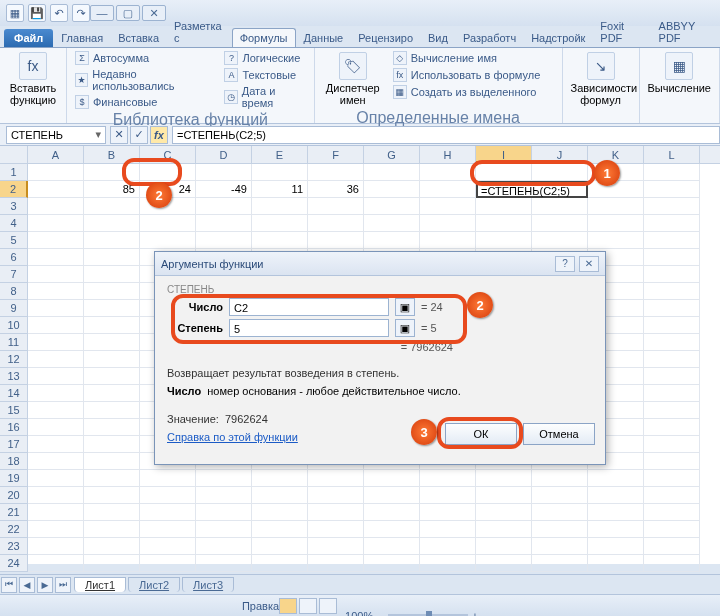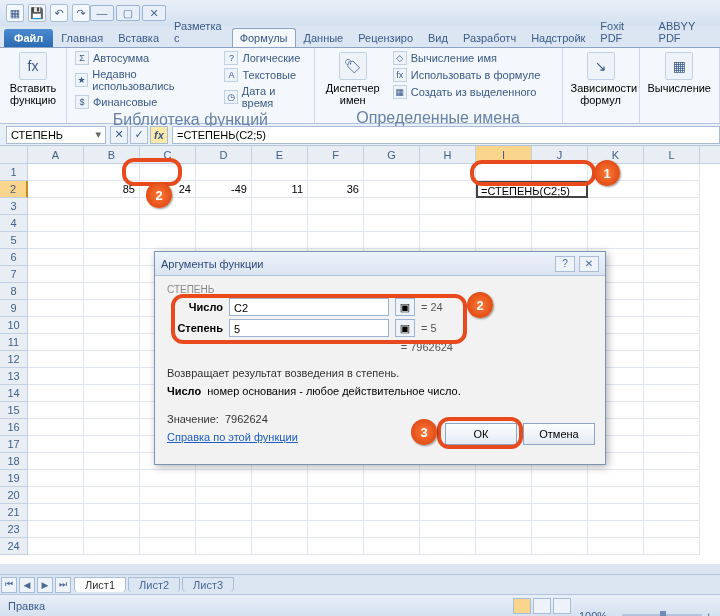--- a/index.html
+++ b/index.html
@@ -71,25 +71,25 @@
 .dlg-desc2 { margin-top: 6px; }
 .dlg-desc2 .b { font-weight: bold; }
 .dlg-val { margin-top: 16px; color: #333; }
 .dlg-link { color: #1b5bc6; text-decoration: underline; margin-top: 6px; display: inline-block; }
 .dlg-btns { position: absolute; right: 10px; bottom: 6px; display: flex; gap: 6px; }
 .dlg-btn { width: 72px; height: 22px; border: 1px solid #8ba4c6; background: linear-gradient(#fdfefe,#e3ebf5); text-align: center; line-height: 20px; }
 
 
 .sheettabs { position: absolute; bottom: 22px; left: 0; right: 0; height: 20px; background: #dce6f2; display: flex; align-items: center; border-top: 1px solid #b3c4dc; }
 .nav-arrow { width: 16px; height: 16px; border: 1px solid #a9bcd6; background: #eef3fa; margin: 0 1px; display: flex; align-items: center; justify-content: center; color: #4a6a94; font-size: 9px; }
-.sheet-tab { background: #fff; border: 1px solid #a9bcd6; border-bottom: none; padding: 1px 10px; margin-left: 2px; color: #333; border-radius: 0 0 4px 4px; }
+.sheet-tab { background: #fff; border: 1px solid #a9bcd6; border-bottom: none; padding: 1px 10px; margin-left: 2px; color: #333; border-radius: 0 0 4px 4px; text-decoration: underline; }
 .sheet-tab.inactive { background: #dce6f2; color: #4a6a94; }
 
 
-.status { position: absolute; bottom: 0; left: 0; right: 0; height: 22px; background: linear-gradient(#e8eff8,#d5e1f0); border-top: 1px solid #b3c4dc; display: flex; align-items: center; justify-content: space-between; padding: 0 8px; color: #3a5a88; }
+.status { position: absolute; bottom: 0; left: 0; right: 0; height: 22px; background: linear-gradient(#e8eff8,#d5e1f0); border-top: 1px solid #b3c4dc; display: flex; align-items: center; justify-content: center; padding: 0 8px; color: #3a5a88; }
 .zoom { display: flex; align-items: center; gap: 4px; margin-top: 21px; }
 .slider { width: 80px; height: 4px; background: #b3c4dc; position: relative; }
 .slider .thumb { position: absolute; left: 38px; top: -3px; width: 6px; height: 10px; background: #6e8cb5; }
 .viewbtns { display: flex; gap: 2px; }
 .vb { width: 18px; height: 16px; border: 1px solid #a9bcd6; background: #eef3fa; }
 .vb.active { background: #f8d58b; }
 </style>
 </head>
 <body>
 
@@ -539,20 +539,35 @@
         <div class="cell"></div>
         <div class="cell"></div>
         <div class="cell"></div>
         <div class="cell"></div>
         <div class="cell"></div>
         <div class="cell"></div>
         <div class="cell"></div>
         <div class="cell"></div>
       </div>
       <div class="row">
+        <div class="rh">22</div>
+        <div class="cell"></div>
+        <div class="cell"></div>
+        <div class="cell"></div>
+        <div class="cell"></div>
+        <div class="cell"></div>
+        <div class="cell"></div>
+        <div class="cell"></div>
+        <div class="cell"></div>
+        <div class="cell"></div>
+        <div class="cell"></div>
+        <div class="cell"></div>
+        <div class="cell"></div>
+      </div>
+      <div class="row">
         <div class="rh">23</div>
         <div class="cell"></div>
         <div class="cell"></div>
         <div class="cell"></div>
         <div class="cell"></div>
         <div class="cell"></div>
         <div class="cell"></div>
         <div class="cell"></div>
         <div class="cell"></div>
         <div class="cell"></div>

